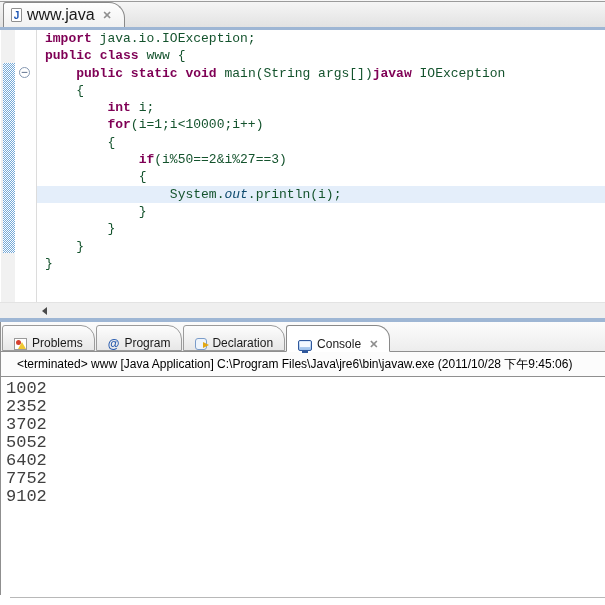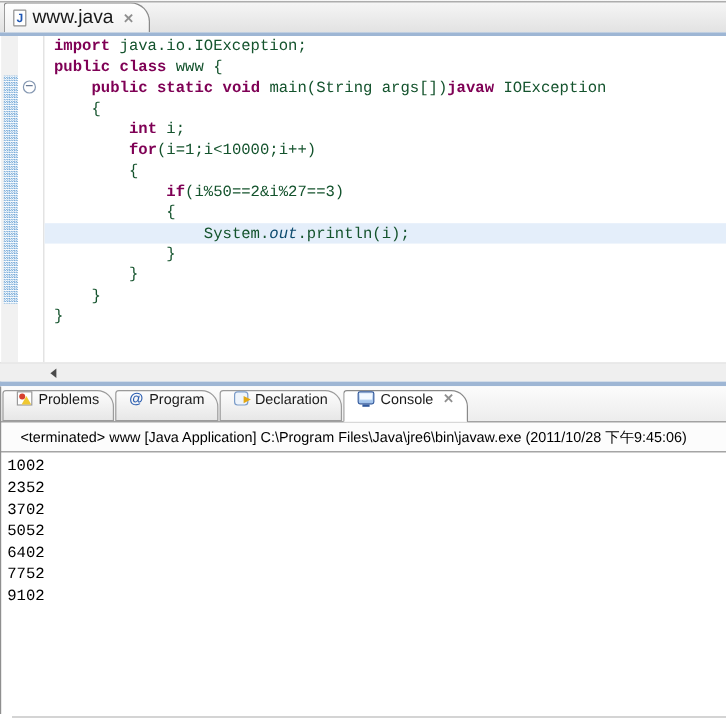--- a/index.html
+++ b/index.html
@@ -49,21 +49,21 @@
 
   
   #sash { position:absolute; left:0; top:318px; width:605px; height:4px; background:#9eb6d4; cursor:row-resize; }
 
   
   #bottom { position:absolute; left:0; top:322px; width:605px; height:283px; background:#fff; }
   #btabbar { position:absolute; left:0; top:0; width:605px; height:30px;
     background:linear-gradient(#fcfcfc,#ececec); }
   #btab-line { position:absolute; left:0; top:29px; width:605px; height:1px; background:#8f8f8f; z-index:1; }
   #btabs { position:absolute; left:2px; top:3px; height:27px; display:flex; z-index:2; }
-  .btab { display:inline-flex; align-items:flex-start; gap:5px; padding:0 11px; height:26px;
+  .btab { display:inline-flex; align-items:flex-end; gap:5px; padding:0 11px; height:26px;
     background:linear-gradient(#fdfdfd,#e7e7e7); border:1px solid #9b9b9b;
     border-radius:3px 14px 0 0; margin-right:1px; font-size:12px; color:#1a1a1a; cursor:default; }
   .btab.active { height:27px; background:#ffffff; border-color:#898989; border-bottom:1px solid #ffffff; }
   .ticon { flex:none; }
   .icon-problems { width:13px; height:12px; border:1px solid #9a9a9a; background:#fff; position:relative; }
   .icon-problems::before { content:""; position:absolute; left:1px; top:1px; width:5px; height:5px;
     background:#d6402f; border-radius:50%; }
   .icon-problems::after { content:""; position:absolute; right:0; bottom:0; width:0; height:0;
     border-left:4px solid transparent; border-right:4px solid transparent; border-bottom:7px solid #efc832; }
   .icon-javadoc { color:#2a5db0; font:bold 12px/12px "Liberation Sans",sans-serif; }
@@ -74,21 +74,21 @@
   .icon-console { width:14px; height:11px; border:1px solid #30589c; border-radius:2px;
     background:linear-gradient(#dceafc,#9cc0ea); position:relative; }
   .icon-console::before { content:""; position:absolute; left:1px; right:1px; top:1px; height:5px; background:#f4f9ff; }
   .icon-console::after { content:""; position:absolute; left:3px; bottom:-3px; width:6px; height:2px; background:#30589c; }
 
   #console-header { position:absolute; left:0; top:30px; width:605px; height:25px; background:#fcfcfc;
     border-bottom:1px solid #8f8f8f; display:flex; align-items:center; padding-left:17px;
     font-size:12px; color:#000; white-space:nowrap; overflow:hidden; }
   #console-body { position:absolute; left:0; top:56px; width:605px; height:217px; background:#fff; cursor:text; }
   #console-output { padding:2px 0 0 6px; }
-  .cline { font-family:"Liberation Mono",monospace; font-size:13px; line-height:18px; color:#000000; }
+  .cline { font-family:"Liberation Mono",monospace; font-size:17px; line-height:18px; color:#404040; }
   #bottom-left-border { position:absolute; left:0; top:0; width:1px; height:273px; background:#8f8f8f; }
   #bottom-stray-line { position:absolute; left:10px; top:597px; width:595px; height:1px; background:#b8b8b8; }
 </style>
 </head>
 <body>
 
 <div id="root">
 
   <div id="tabbar-top">
     <div id="tabbar-top-line"></div>

